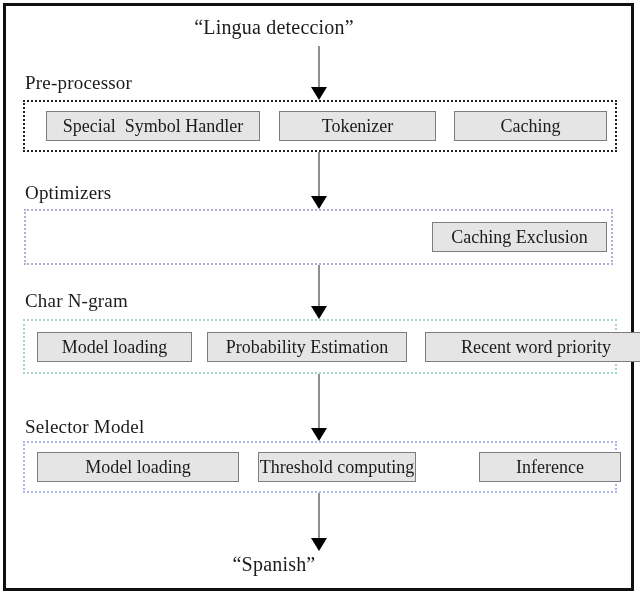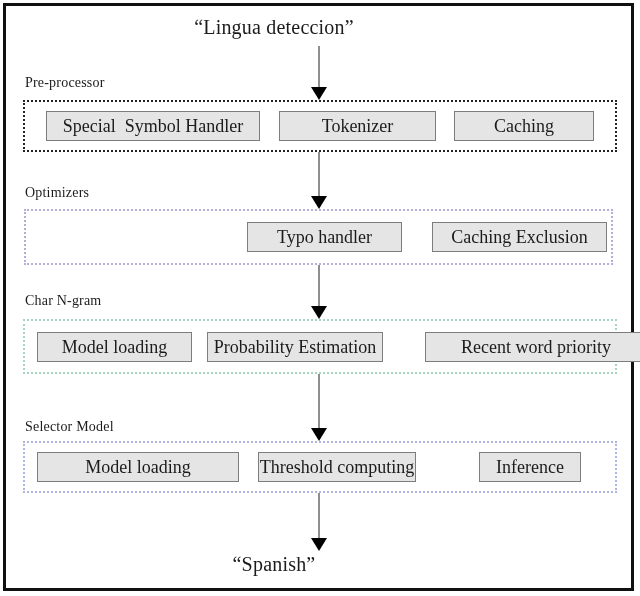--- a/index.html
+++ b/index.html
@@ -10,21 +10,21 @@
   }
   .frame{
     position:absolute;left:3px;top:3px;width:625px;height:582px;
     border:3px solid #101010;pointer-events:none;
   }
   .io-text{
     position:absolute;left:0;width:548px;text-align:center;
     font-size:20px;line-height:26px;letter-spacing:.2px;
   }
   .section-label{
-    position:absolute;left:25px;font-size:14px;line-height:24px;
+    position:absolute;left:25px;font-size:19px;line-height:24px;
     letter-spacing:.2px;white-space:pre;
   }
   .container{
     position:absolute;background:#ffffff;
     border:2px dotted #999999; 
     box-sizing:border-box;
   }
   .box{
     position:absolute;top:50%;transform:translateY(-50%);
     height:30px;line-height:28px;box-sizing:border-box;
@@ -51,56 +51,55 @@
 
 <div class="arrow" style="top:46px">
   <div class="shaft" style="height:41px"></div>
   <div class="head"></div>
 </div>
 
 <div class="section-label" style="top:71px">Pre-processor</div>
 <div class="container" style="left: 23px; top: 100px; width: 594px; height: 52px; border-color: rgb(34, 34, 34);">
   <div class="box" style="left:21px;width:214px">Special  Symbol Handler</div>
   <div class="box" style="left:254px;width:157px">Tokenizer</div>
-  <div class="box" style="left:429px;width:140px">Caching</div>
+  <div class="box" style="left:429px;width:153px">Caching</div>
 </div>
 
 <div class="arrow" style="top:152px">
   <div class="shaft" style="height:44px"></div>
   <div class="head"></div>
 </div>
 
 <div class="section-label" style="top:181px">Optimizers</div>
 <div class="container" style="left: 24px; top: 209px; width: 589px; height: 56px; border-color: rgb(181, 172, 216);">
-  <div class="box" style="left:221px;width:155px">Typo handler</div>
   <div class="box" style="left:406px;width:175px">Caching Exclusion</div>
 </div>
 
 <div class="arrow" style="top:265px">
   <div class="shaft" style="height:41px"></div>
   <div class="head"></div>
 </div>
 
 <div class="section-label" style="top:289px">Char N-gram</div>
 <div class="container" style="left: 23px; top: 319px; width: 594px; height: 55px; border-color: rgb(167, 213, 191);">
   <div class="box" style="left:12px;width:155px">Model loading</div>
-  <div class="box" style="left:182px;width:176px">Probability Estimation</div>
+  <div class="box" style="left:182px;width:200px">Probability Estimation</div>
   <div class="box" style="left:400px;width:222px">Recent word priority</div>
 </div>
 
 <div class="arrow" style="top:374px">
   <div class="shaft" style="height:54px"></div>
   <div class="head"></div>
 </div>
 
 <div class="section-label" style="top:415px">Selector Model</div>
 <div class="container" style="left: 23px; top: 441px; width: 594px; height: 52px; border-color: rgb(173, 181, 226);">
   <div class="box" style="left:12px;width:202px">Model loading</div>
   <div class="box" style="left:233px;width:158px">Threshold computing</div>
-  <div class="box" style="left:454px;width:102px">Inference</div>
+  <div class="box" style="left:454px;width:142px">Inference</div>
 </div>
 
 <div class="arrow" style="top:493px">
   <div class="shaft" style="height:45px"></div>
   <div class="head"></div>
 </div>
 
 <div class="io-text" style="top:551px">“Spanish”</div>
 
 </body></html>

